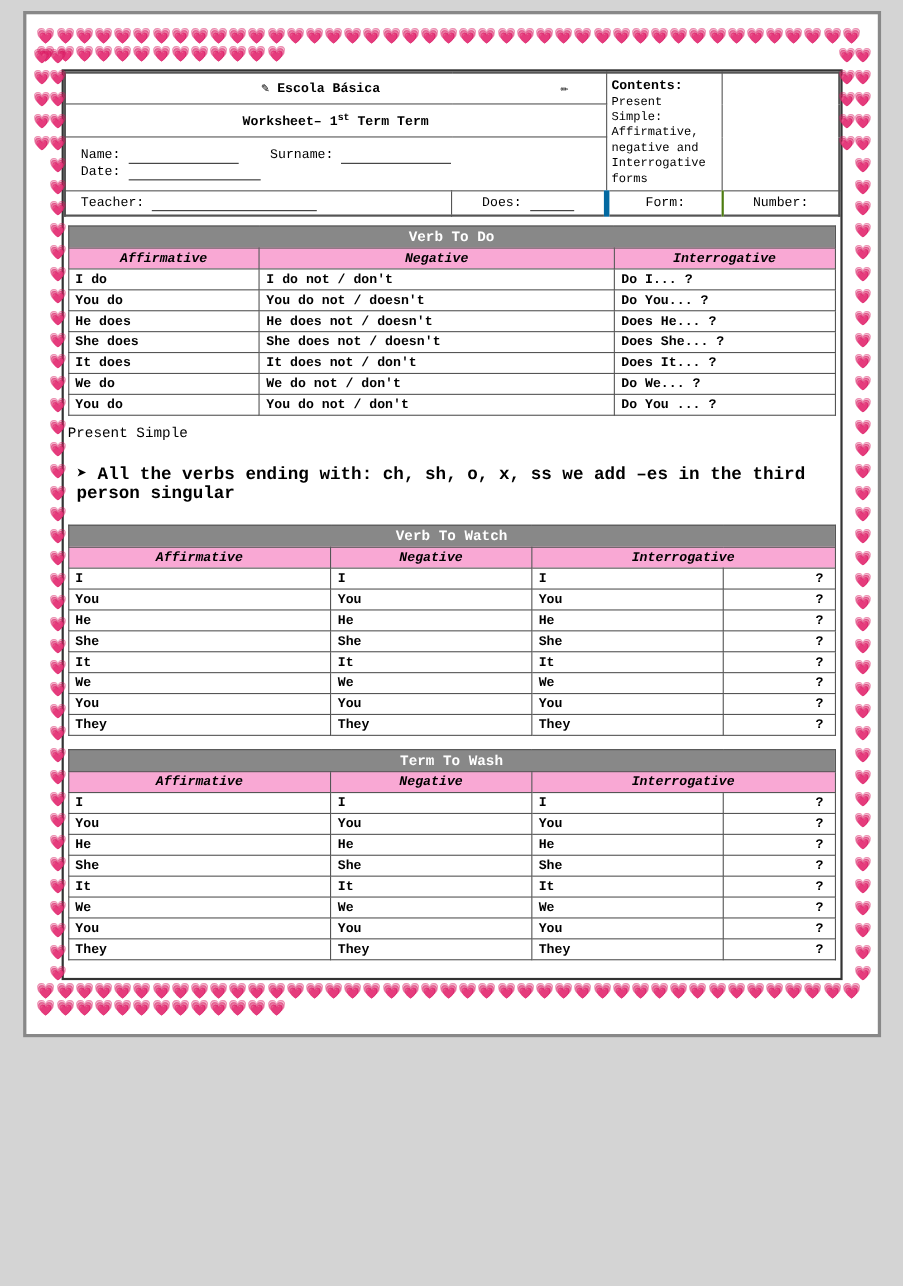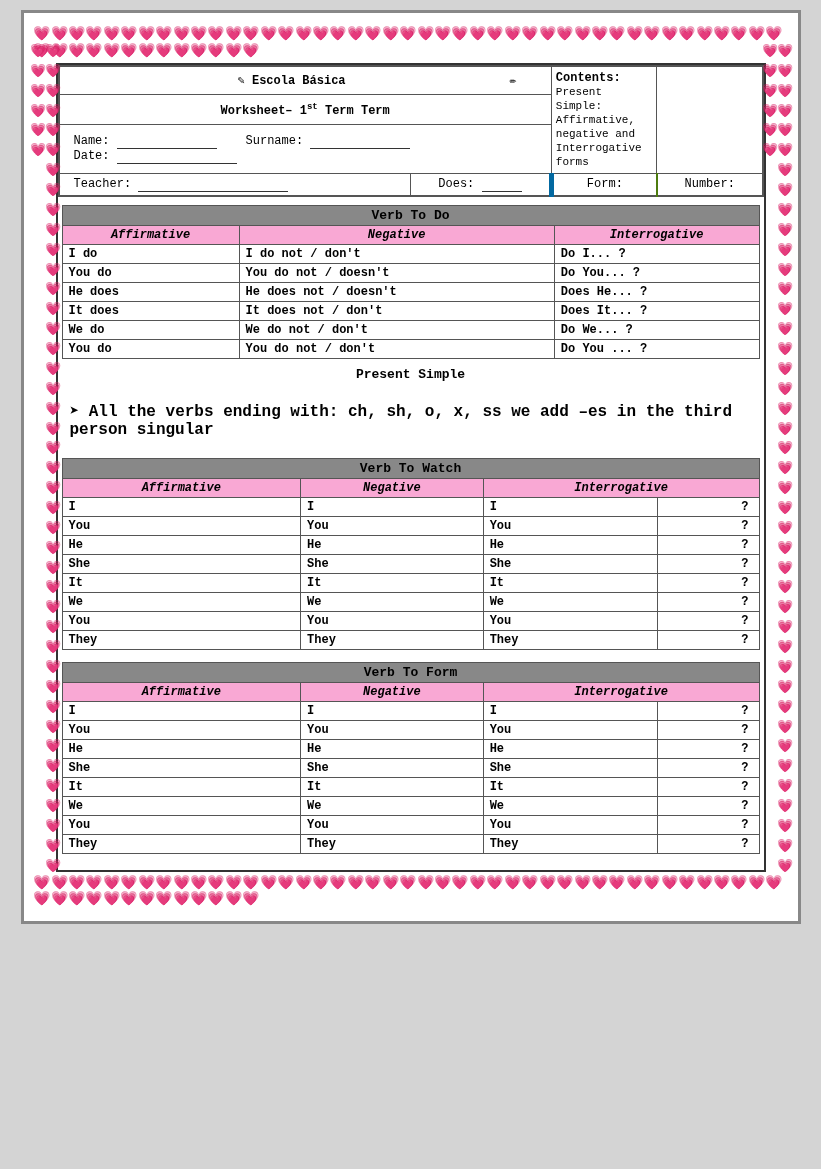--- a/index.html
+++ b/index.html
@@ -79,22 +79,22 @@
     }
     sup { font-size: 9px; }
 
     
     .main-content {
       padding: 8px 4px;
     }
 
     
     .section-title {
-      text-align: center;
-      font-weight: bold;
+      text-align: left;
+      font-weight: normal;
       font-size: 13px;
       margin: 8px 0 4px 0;
     }
 
     
     .grammar-table {
       width: 100%;
       border-collapse: collapse;
       font-size: 12px;
       margin-bottom: 8px;
@@ -105,21 +105,21 @@
       vertical-align: top;
     }
     .grammar-table th {
       background: #f9a8d4;
       font-style: italic;
       font-weight: bold;
       text-align: center;
     }
     .grammar-table .table-header-row th {
       background: #888;
-      color: #000000;
+      color: #ffffff;
       font-size: 13px;
       font-style: normal;
       font-weight: bold;
     }
     .grammar-table td {
       font-weight: bold;
     }
 
     
     .note {
@@ -220,20 +220,25 @@
               <td>You do</td>
               <td>You do not  / doesn't</td>
               <td>Do You... ?</td>
             </tr>
             <tr>
               <td>He does</td>
               <td>He does not  / doesn't</td>
               <td>Does He... ?</td>
             </tr>
             <tr>
+              <td>She does</td>
+              <td>She does not  / doesn't</td>
+              <td>Does She... ?</td>
+            </tr>
+            <tr>
               <td>It does</td>
               <td>It does not  / don't</td>
               <td>Does It... ?</td>
             </tr>
             <tr>
               <td>We do</td>
               <td>We do not  / don't</td>
               <td>Do We... ?</td>
             </tr>
             <tr>
@@ -308,21 +313,21 @@
               <td>They</td>
               <td style="text-align:left;">They</td>
               <td style="text-align:right; padding-right:10px;">?</td>
             </tr>
           </tbody>
       </table>
 
       <table class="grammar-table" style="margin-top:12px;">
         <thead>
           <tr class="table-header-row">
-            <th colspan="4">Verb To Form</th>
+            <th colspan="4">Term To Wash</th>
           </tr>
           <tr>
             <th>Affirmative</th>
             <th>Negative</th>
             <th colspan="2">Interrogative</th>
           </tr>
         </thead>
         <tbody id="verb-to-wash-body">
         <tr>
               <td>I</td>

